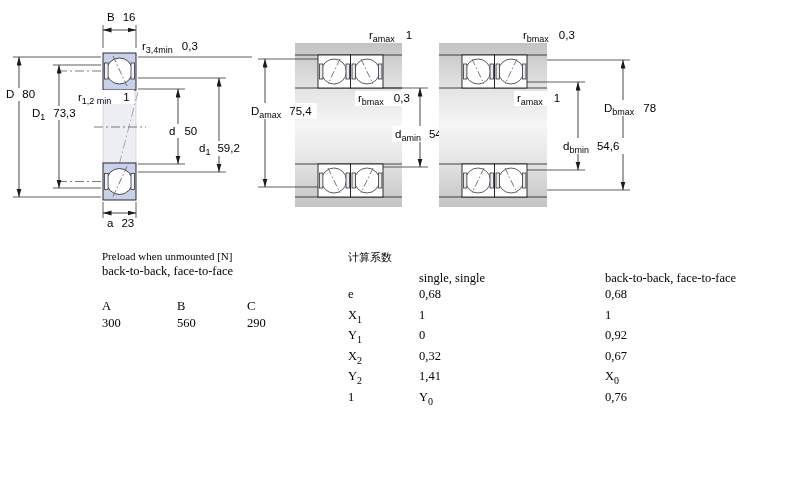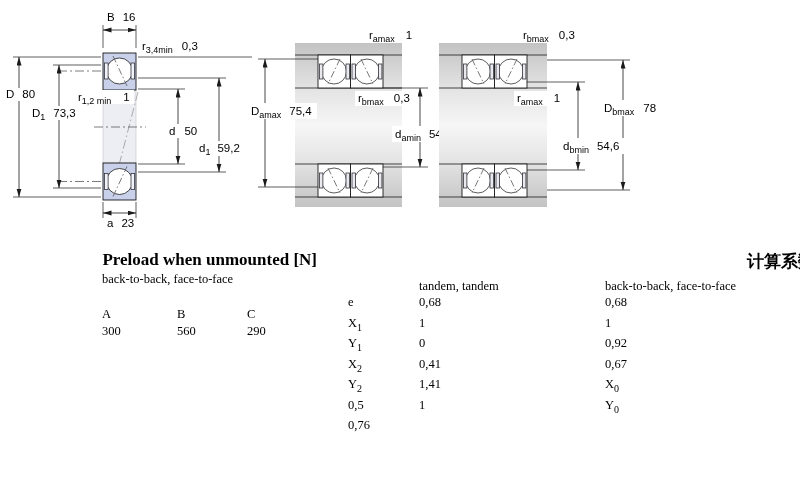--- a/index.html
+++ b/index.html
@@ -1,21 +1,21 @@
 <!DOCTYPE html>
 <html><head>
 <meta charset="utf-8">
 <style>
   html,body{margin:0;padding:0;}
   body{width:800px;height:500px;background:#fff;position:relative;
        font-family:"Liberation Serif", serif;color:#000;overflow:hidden;}
   svg text{font-family:"Liberation Sans", sans-serif;font-size:11.5px;fill:#000;}
   svg .sub{font-size:9px;}
   .tbl{position:absolute;}
-  .tbl .title{font-weight:bold;font-size:17px;white-space:nowrap;text-align:right;}
+  .tbl .title{font-weight:normal;font-size:11px;white-space:nowrap;}
   .tbl .subtitle{font-size:12.5px;margin-top:2px;white-space:nowrap;}
   .pre-grid{display:grid;grid-template-columns:75px 70px 70px;
             font-size:12.5px;margin-top:20px;row-gap:2px;}
   .fac-grid{display:grid;grid-template-columns:71px 186px 210px;
             font-size:12.5px;margin-top:5px;line-height:16px;}
   .fac-grid .hdr{white-space:nowrap;}
   sub{font-size:10px;}
   .cell{white-space:nowrap;}
 </style>
 </head>
@@ -223,44 +223,43 @@
     <span class="cell">560</span>
     <span class="cell">290</span>
   </div>
 </div>
 
 
 <div class="tbl" style="left:348px;top:250px;">
   <div class="title">计算系数</div>
   <div class="fac-grid">
     <span class="cell"></span>
-    <span class="cell hdr">tandem, tandem</span>
+    <span class="cell hdr">single, single</span>
     <span class="cell hdr">back-to-back, face-to-face</span>
 
     <span class="cell"><span>e</span><sub></sub></span>
     <span class="cell">0,68</span>
     <span class="cell">0,68</span>
 
     <span class="cell"><span>X</span><sub>1</sub></span>
     <span class="cell">1</span>
     <span class="cell">1</span>
 
     <span class="cell"><span>Y</span><sub>1</sub></span>
     <span class="cell">0</span>
     <span class="cell">0,92</span>
 
     <span class="cell"><span>X</span><sub>2</sub></span>
-    <span class="cell">0,41</span>
+    <span class="cell">0,32</span>
     <span class="cell">0,67</span>
 
     <span class="cell"><span>Y</span><sub>2</sub></span>
     <span class="cell">1,41</span>
 
     <span class="cell"><span>X</span><sub>0</sub></span>
-    <span class="cell">0,5</span>
     <span class="cell">1</span>
 
     <span class="cell"><span>Y</span><sub>0</sub></span>
     <span class="cell">0,76</span>
   </div>
 </div>
 
 
 
 

